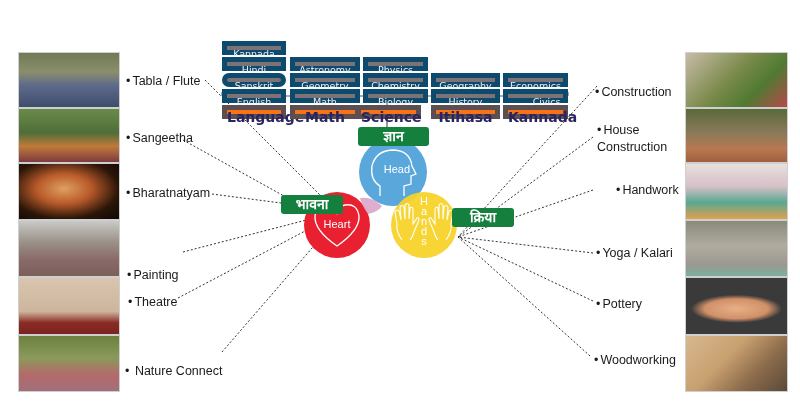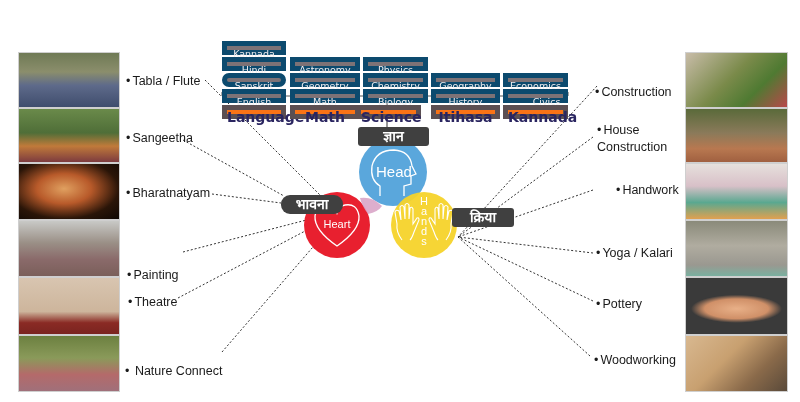--- a/index.html
+++ b/index.html
@@ -6,21 +6,21 @@
   body { width:800px; height:402px; background:#ffffff; position:relative; overflow:hidden;
          font-family: "DejaVu Sans", sans-serif; }
   .abs { position:absolute; }
   .cell { position:absolute; box-sizing:border-box; border:5px solid #0c4a6e; background:#7d7276;
           color:#f1eef0; font-size:9.5px; text-align:center; line-height:15px; height:14px;margin-top:32px; }
   .cell.head-cell { background:#f97316; color:#2a2560; font-weight:bold; font-size:14px; border-color:#5b4f52; }
   .photo { position:absolute; left:0; width:102px; border:1px solid #cfcfcf; box-sizing:border-box; overflow:hidden; }
   .photo-r { position:absolute; width:103px; border:1px solid #cfcfcf; box-sizing:border-box; overflow:hidden; }
   .activity { position:absolute; font-family:"Liberation Sans", sans-serif; font-size:12.5px; color:#1a1a1a; white-space:nowrap; }
   .activity .bullet { margin-right:2px; }
-  .tag { position:absolute; background:#404040; color:#ffffff; font-weight:bold; font-size:14px;
+  .tag { position:absolute; background:#15803d; color:#ffffff; font-weight:bold; font-size:14px;
          text-align:center; border-radius:3px; line-height:19px; height:19px; }
   svg.overlay { position:absolute; left:0; top:0; }
 </style>
 </head>
 <body>
 
 <svg class="overlay" width="800" height="402">
 
   <path d="M222 92 L222 96 L568 96 L568 92" fill="none" stroke="#555" stroke-width="1"></path>
   <line x1="387" y1="96" x2="387" y2="127" stroke="#555" stroke-width="1.2"></line>
@@ -79,26 +79,26 @@
   <path d="M380 196 L380 186 Q370 180 372 166 Q376 150 394 150 Q410 151 412 166 L416 174 L411 176 L411 184 L404 186 L404 196" fill="none" stroke="#ffffff" stroke-width="1.3"></path>
 
   <path d="M337 246 Q314 230 315 216 Q317 203 329 205 Q335 206 337 213 Q339 206 345 205 Q357 203 359 216 Q360 230 337 246 Z" fill="none" stroke="#ffffff" stroke-width="1.3"></path>
 
   <g fill="none" stroke="#ffffff" stroke-width="1.1">
     <path d="M402 240 Q396 232 397 224 L395 212 Q396 209 399 211 L401 220 L400 207 Q402 204 404 207 L405 219 L405 205 Q407 202 409 205 L409 219 L410 208 Q412 206 413 209 L413 224 L417 218 Q419 217 419 220 L414 232 Q412 238 410 240"></path>
     <path d="M446 240 Q452 232 451 224 L453 212 Q452 209 449 211 L447 220 L448 207 Q446 204 444 207 L443 219 L443 205 Q441 202 439 205 L439 219 L438 208 Q436 206 435 209 L435 224 L431 218 Q429 217 429 220 L434 232 Q436 238 438 240"></path>
   </g>
 </svg>
 
-<div class="abs" style="left:376px;top:163px;width:34px;text-align:right;color:#fff;font-size:15px;font-family:'Liberation Sans',sans-serif;">Head</div>
+<div class="abs" style="left:376px;top:163px;width:34px;text-align:right;color:#fff;font-size:11px;font-family:'Liberation Sans',sans-serif;">Head</div>
 <div class="abs" style="left:318px;top:218px;width:38px;text-align:center;color:#fff;font-size:11px;font-family:'Liberation Sans',sans-serif;">Heart</div>
 <div class="abs" style="left:419px;top:196px;width:10px;color:#fff;font-size:11px;line-height:10px;word-break:break-all;text-align:center;font-family:'Liberation Sans',sans-serif;">Hands</div>
 
 <div class="tag" style="left:358px;top:127px;width:71px;">ज्ञान</div>
-<div class="tag" style="left:281px;top:195px;width:62px;border-radius:9px;">भावना</div>
+<div class="tag" style="left:281px;top:195px;width:62px;">भावना</div>
 <div class="tag" style="left:452px;top:208px;width:62px;">क्रिया</div>
 
 <div class="abs" style="left:18px;top:52px;width:102px;height:340px;">
   <div class="photo" style="top:0;height:56px;background:linear-gradient(180deg,#6f7a55 0%,#8b8e6c 35%,#5e6a8a 60%,#3f4d6d 100%);"></div>
   <div class="photo" style="top:56px;height:55px;background:linear-gradient(180deg,#6a8a4a 0%,#4f6e38 45%,#c07a3a 70%,#7d3b3f 100%);"></div>
   <div class="photo" style="top:111px;height:57px;background:radial-gradient(ellipse at 45% 45%,#e0a060 0%,#b85a2a 35%,#2a1508 70%,#0f0804 100%);"></div>
   <div class="photo" style="top:168px;height:57px;background:linear-gradient(180deg,#c8c9c6 0%,#9a8f86 40%,#8a6a6a 70%,#7a5f5a 100%);"></div>
   <div class="photo" style="top:225px;height:58px;background:linear-gradient(180deg,#d8c5b0 0%,#cdb59c 60%,#8a2a24 80%,#7a2420 100%);"></div>
   <div class="photo" style="top:283px;height:57px;background:linear-gradient(180deg,#6c8040 0%,#8a9a5a 40%,#b46a6a 70%,#a0707a 100%);"></div>
 </div>

